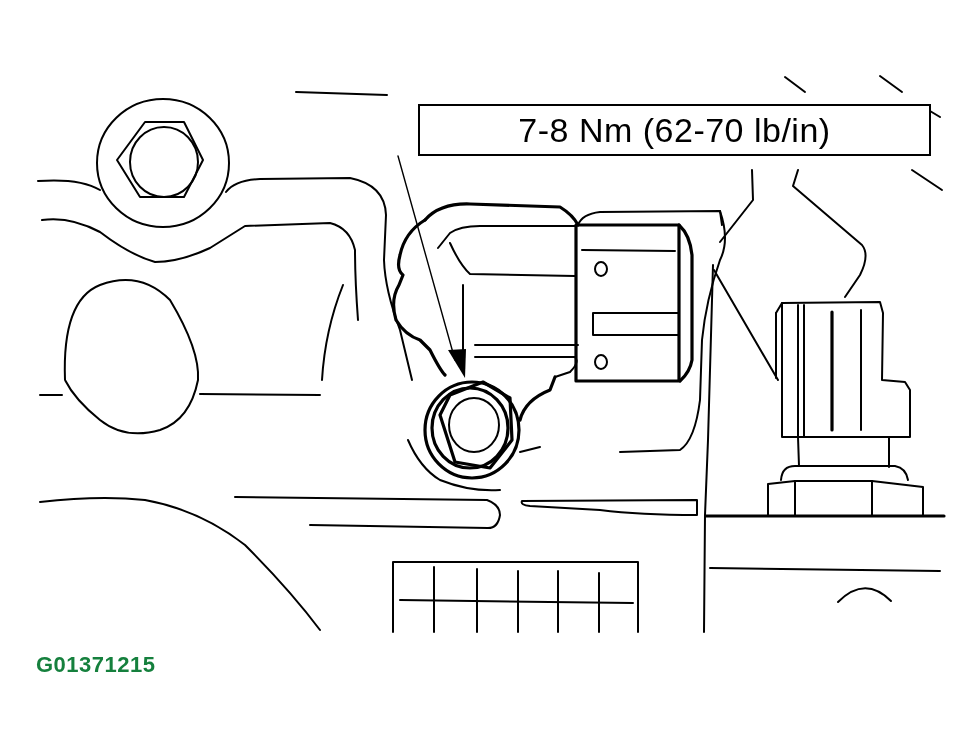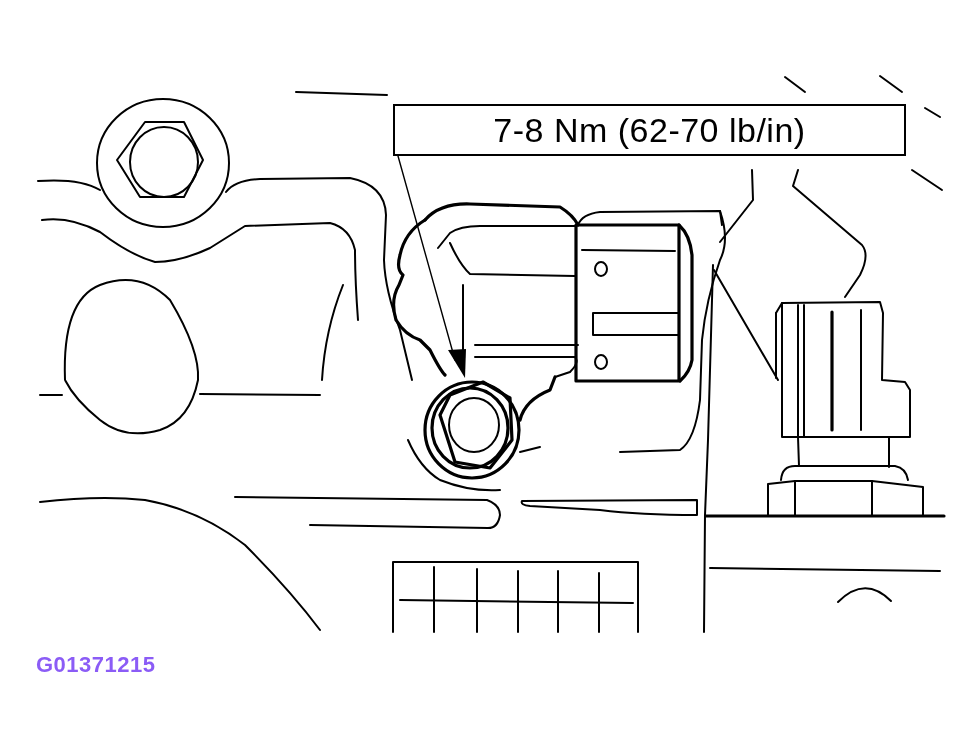--- a/index.html
+++ b/index.html
@@ -1,23 +1,23 @@
 <!DOCTYPE html>
 <html><head>
   <meta charset="utf-8">
   <style>
     html, body { margin: 0; padding: 0; background: #ffffff; }
     body { width: 980px; height: 753px; position: relative; overflow: hidden; font-family: "Liberation Sans", sans-serif; }
     #diagram { position: absolute; left: 0; top: 0; width: 980px; height: 753px; }
     .ln { fill: none; stroke: #000; stroke-width: 2; stroke-linecap: round; stroke-linejoin: round; }
     .thk { fill: none; stroke: #000; stroke-width: 3.2; stroke-linecap: round; stroke-linejoin: round; }
     .thin { fill: none; stroke: #000; stroke-width: 1.4; stroke-linecap: round; stroke-linejoin: round; }
-    #callout-box { position: absolute; left: 393px; top: 104px; width: 513px; height: 52px; border: 2px solid #000; background: #fff; box-sizing: border-box; display: flex; align-items: center; justify-content: center; }
+    #callout-box { position: absolute; left: 418px; top: 104px; width: 513px; height: 52px; border: 2px solid #000; background: #fff; box-sizing: border-box; display: flex; align-items: center; justify-content: center; }
     #callout-text { font-size: 34px; color: #000; letter-spacing: 0.5px; }
-    #figure-id { position: absolute; left: 36px; top: 652px; font-size: 22px; font-weight: bold; color: #8b5cf6; letter-spacing: 0.5px; }
+    #figure-id { position: absolute; left: 36px; top: 652px; font-size: 22px; font-weight: bold; color: #15803d; letter-spacing: 0.5px; }
   </style>
 </head>
 <body>
 
 <svg id="diagram" viewBox="0 0 980 753" xmlns="http://www.w3.org/2000/svg">
 
   <path class="ln" d="M296 92 L387 95"></path>
 
   <g>
     <ellipse class="ln" cx="163" cy="163" rx="66" ry="64"></ellipse>

